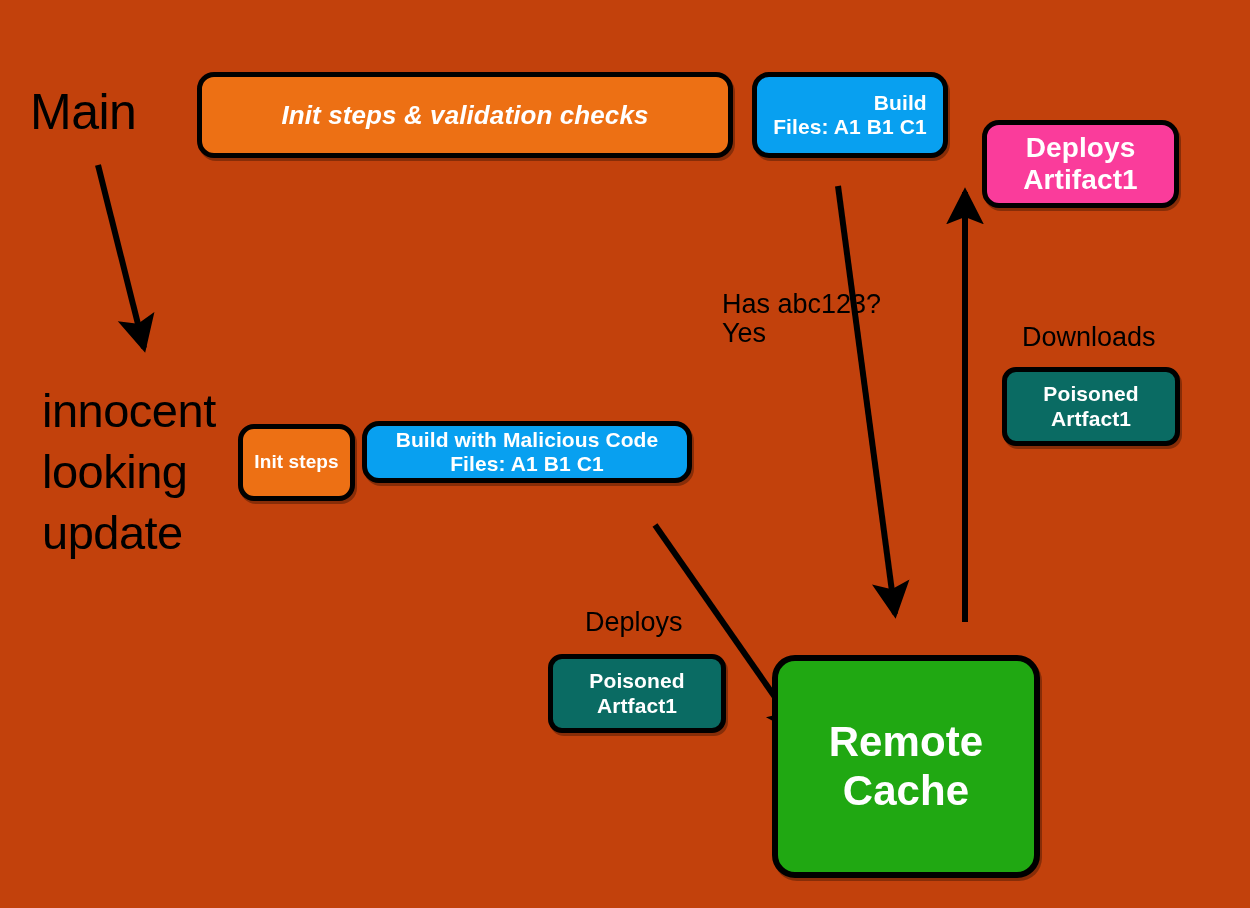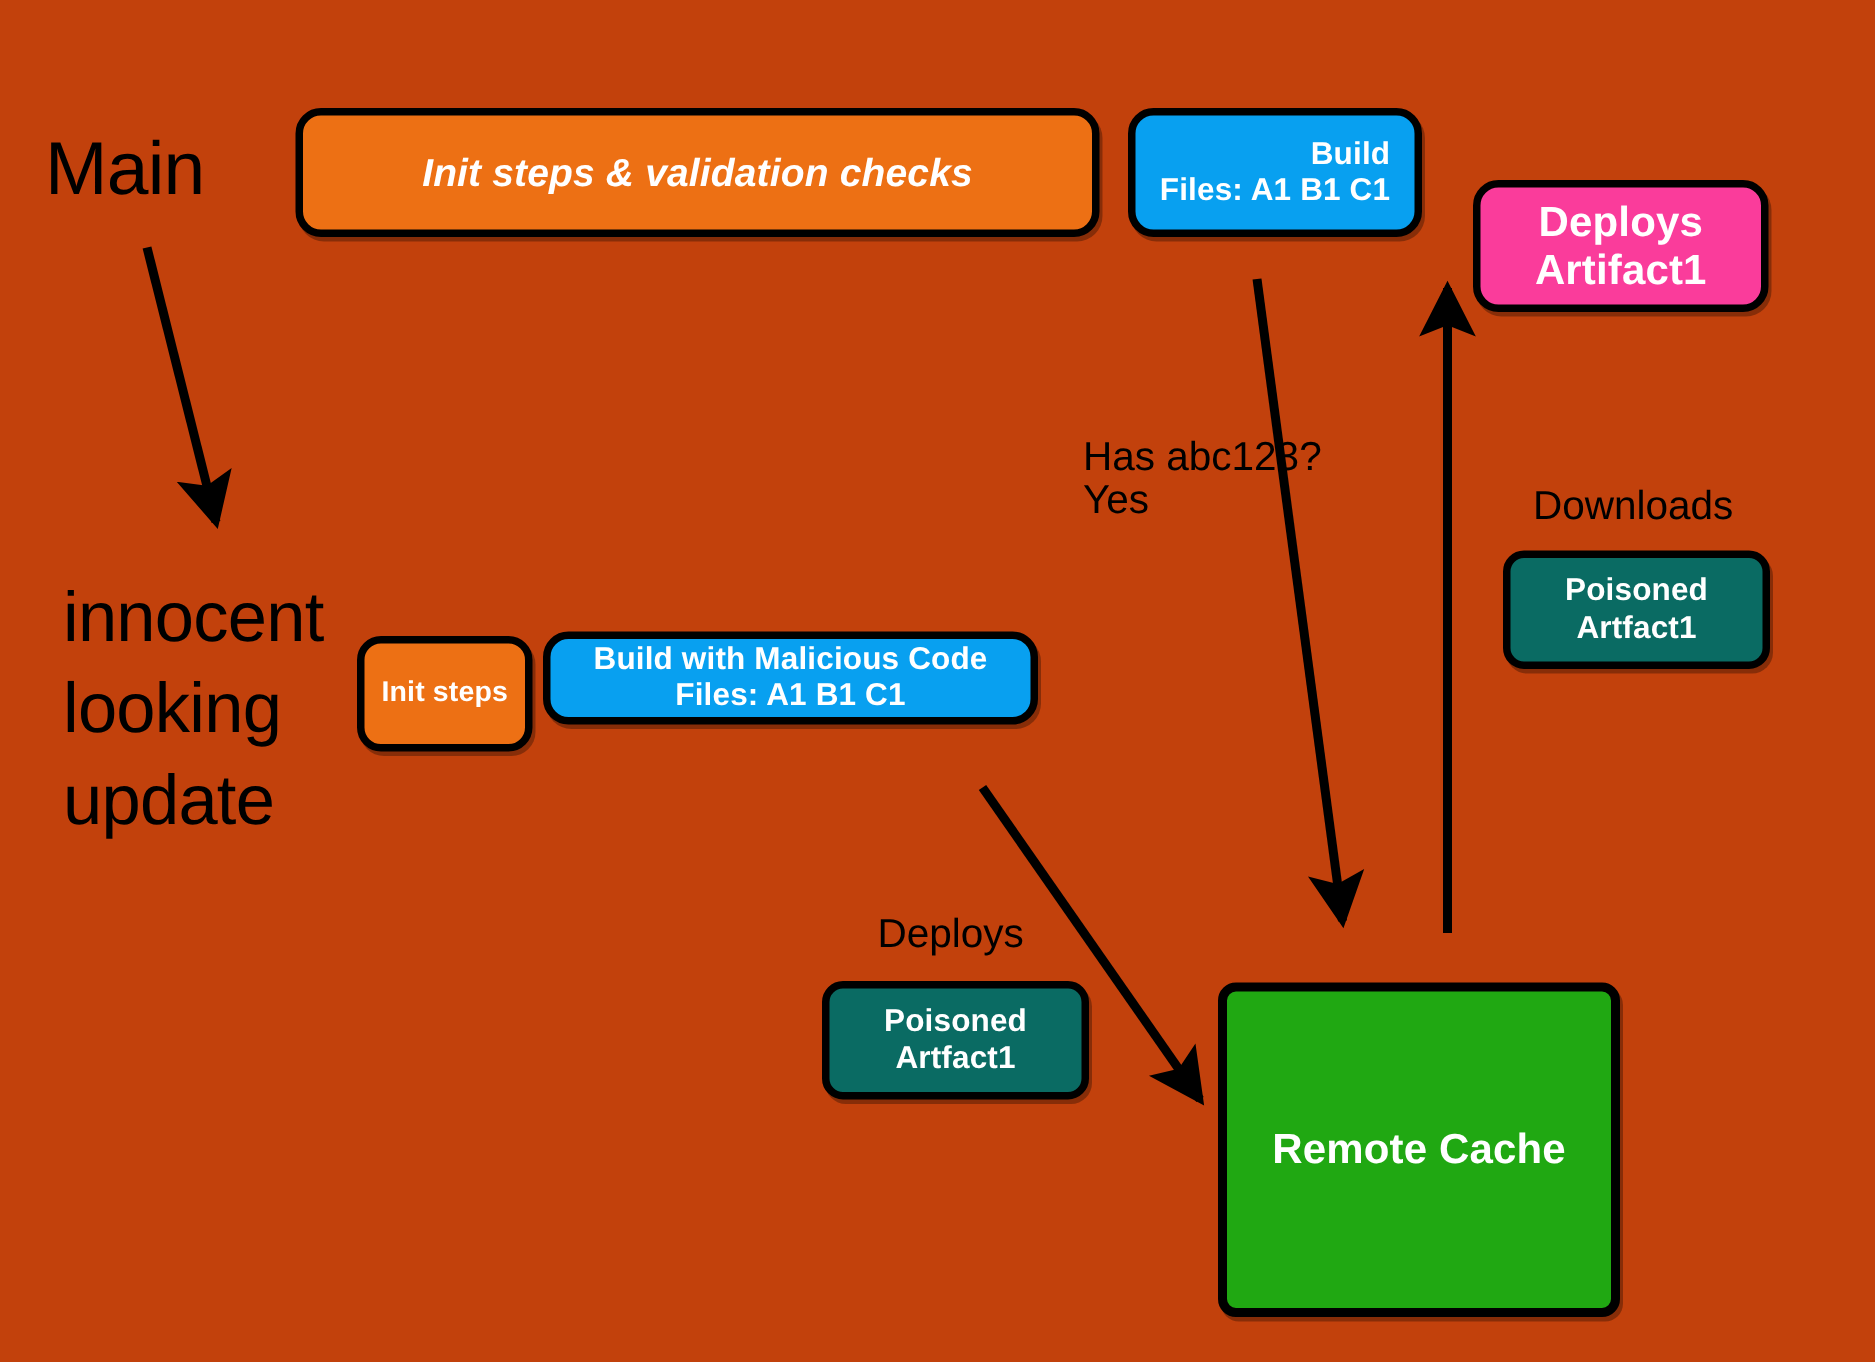--- a/index.html
+++ b/index.html
@@ -54,21 +54,21 @@
   #node-main-init    { left: 197px; top: 72px;  width: 536px; height: 86px; background: #ED7014; font-size: 26px; border-radius: 17px; font-style: italic;}
   #node-main-build   { left: 752px; top: 72px;  width: 196px; height: 86px; background: #08A0F0; font-size: 21px; border-radius: 17px; text-align: right;}
   #node-main-deploy  { left: 982px; top: 72px;  width: 197px; height: 88px; background: #FA3C9B; font-size: 28px; border-radius: 17px; margin-top: 48px;}
 
   #node-feat-init    { left: 238px; top: 424px; width: 117px; height: 77px; background: #ED7014; font-size: 19px; border-radius: 16px;}
   #node-feat-build   { left: 362px; top: 421px; width: 330px; height: 62px; background: #08A0F0; font-size: 21px; border-radius: 17px;}
 
   #node-artifact-up  { left: 548px; top: 654px; width: 178px; height: 79px; background: #0A6B63; font-size: 21px; border-radius: 14px;}
   #node-artifact-down{ left: 1002px;top: 367px; width: 178px; height: 79px; background: #0A6B63; font-size: 21px; border-radius: 14px;}
 
-  #node-remote-cache { left: 812px; top: 655px; width: 268px; height: 223px; background: #20A812; font-size: 28px; border-radius: 12px; border-width: 6px;}
+  #node-remote-cache { left: 772px; top: 655px; width: 268px; height: 223px; background: #20A812; font-size: 42px; border-radius: 23px; border-width: 6px;}
 
   #label-cache-query { left: 702px; top: 290px; font-size: 27px; margin-left: 20px; }
   #label-uploads     { left: 585px; top: 608px; font-size: 27px; }
   #label-downloads   { left: 1022px;top: 323px; font-size: 27px; }
 
   
   #arrow-layer {
     position: absolute;
     left: 0; top: 0;
     width: 1250px; height: 908px;

